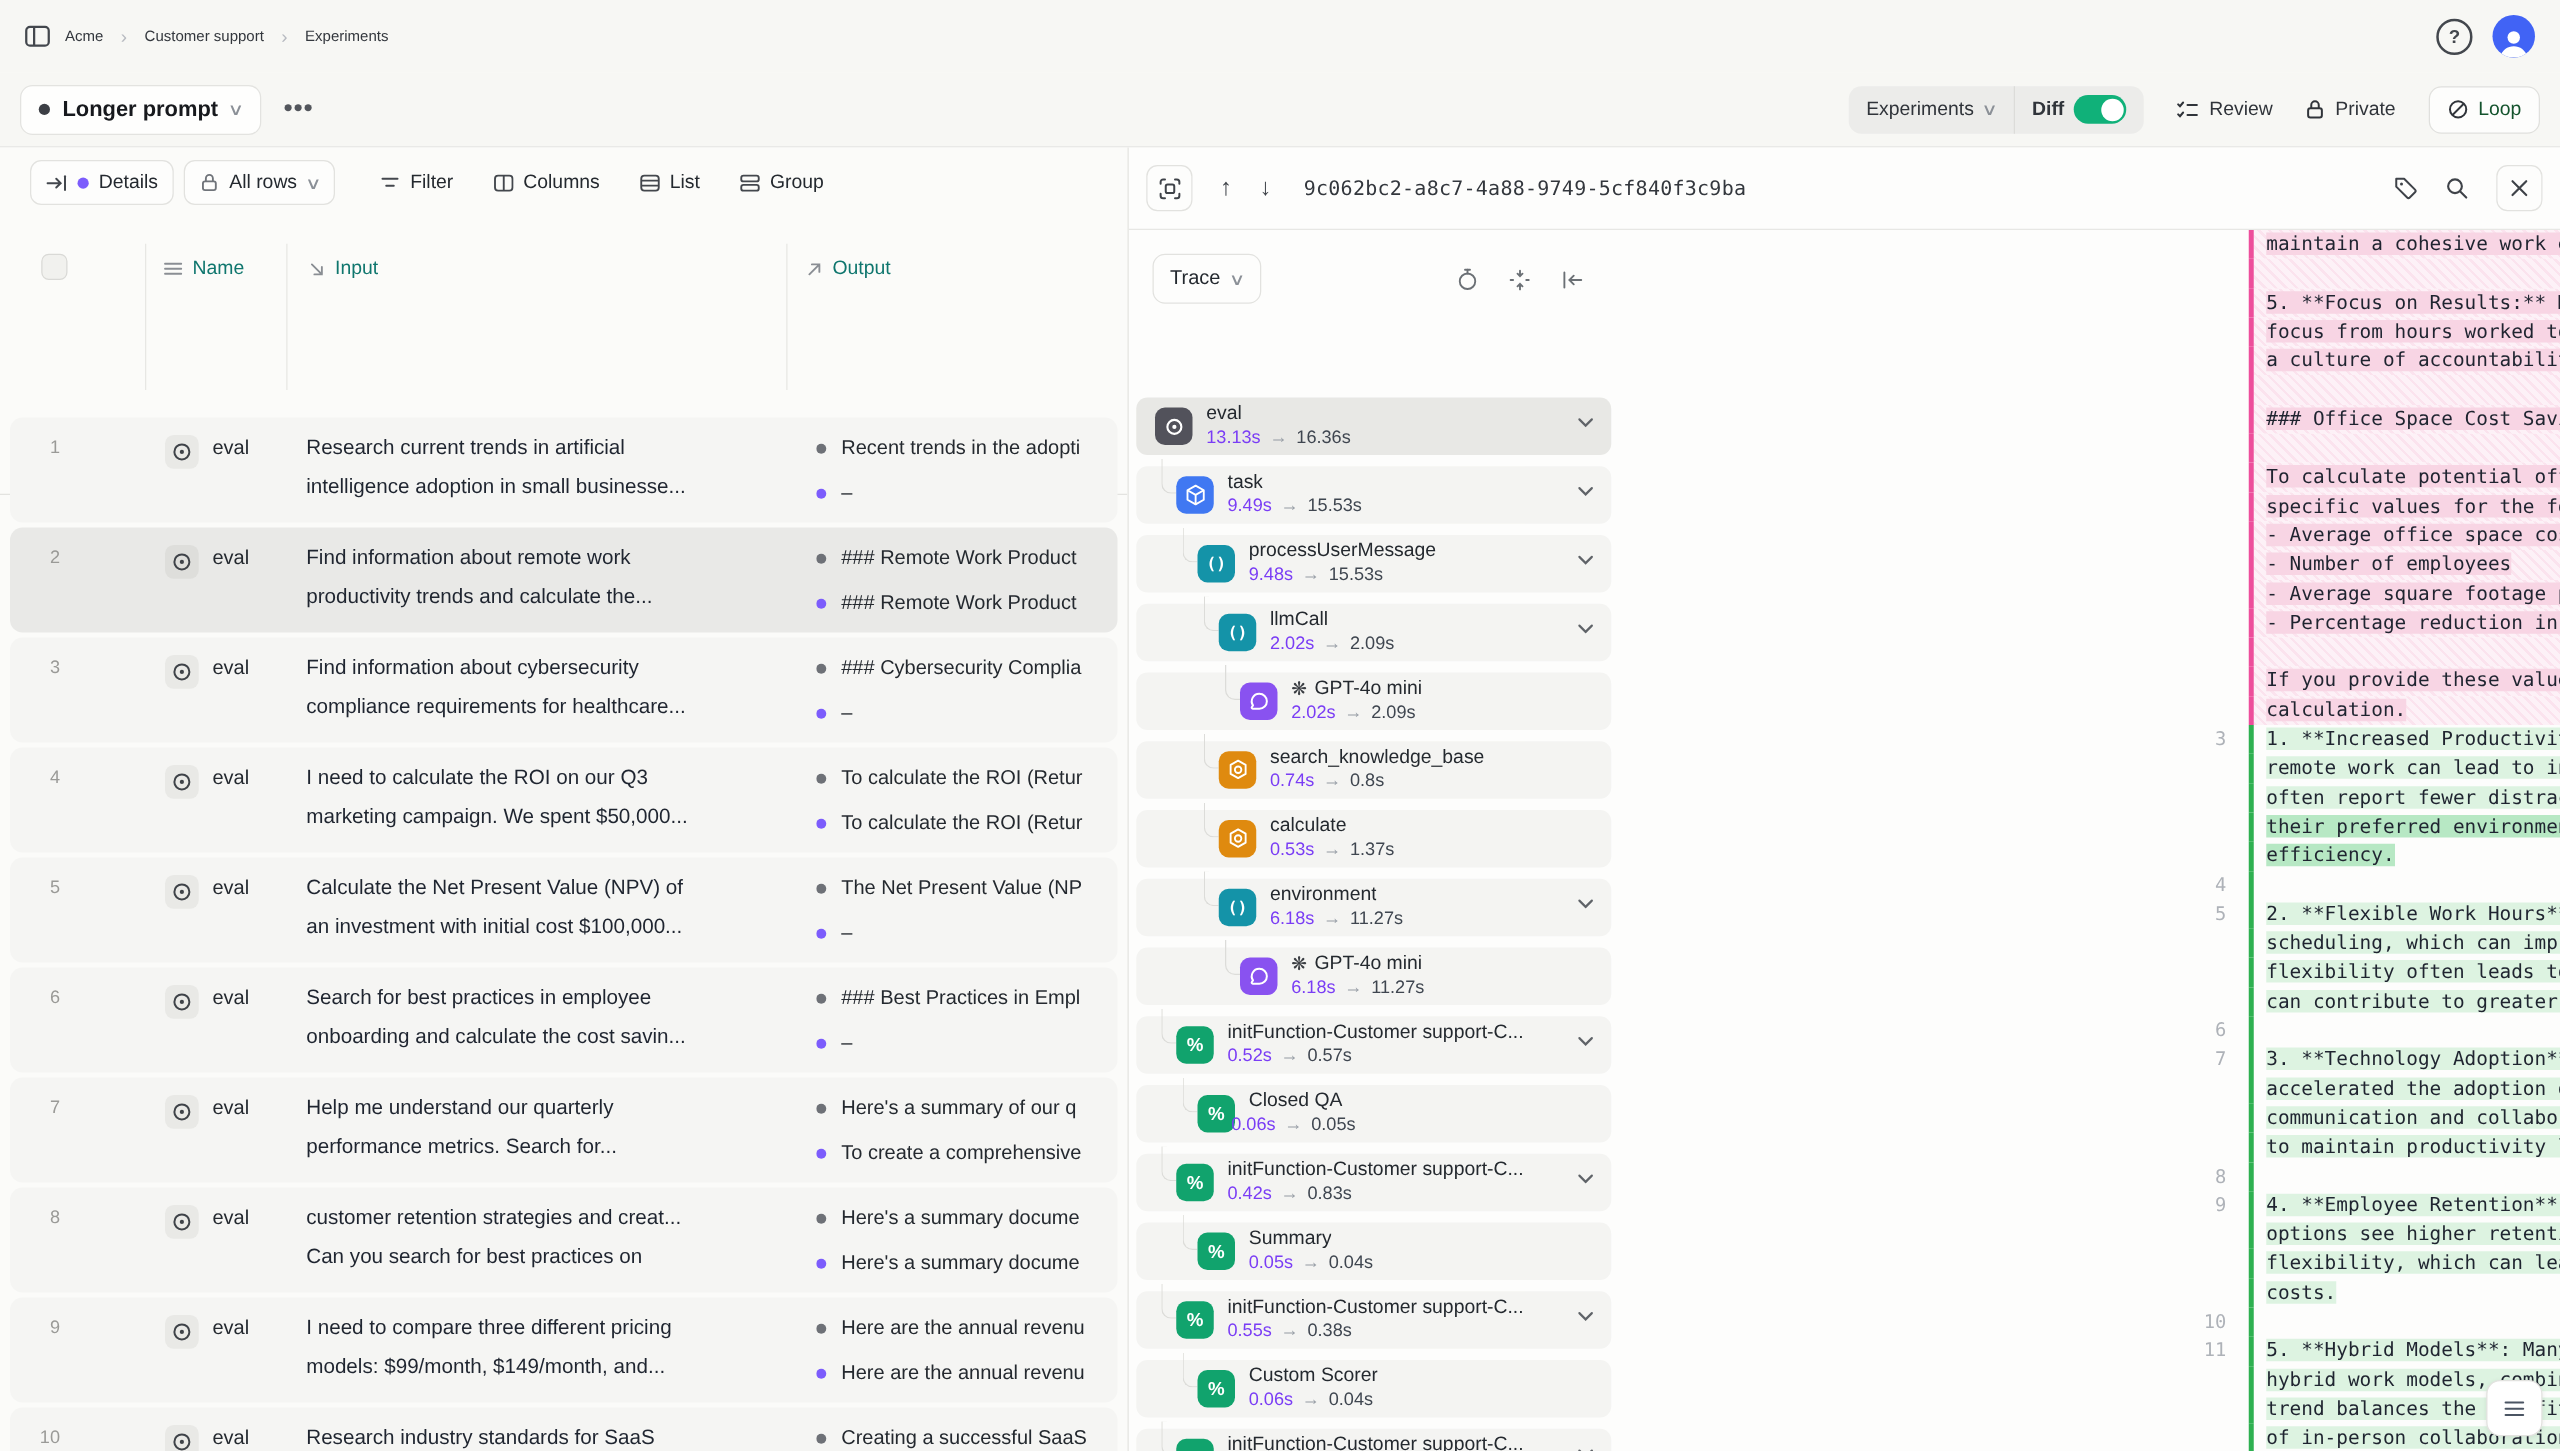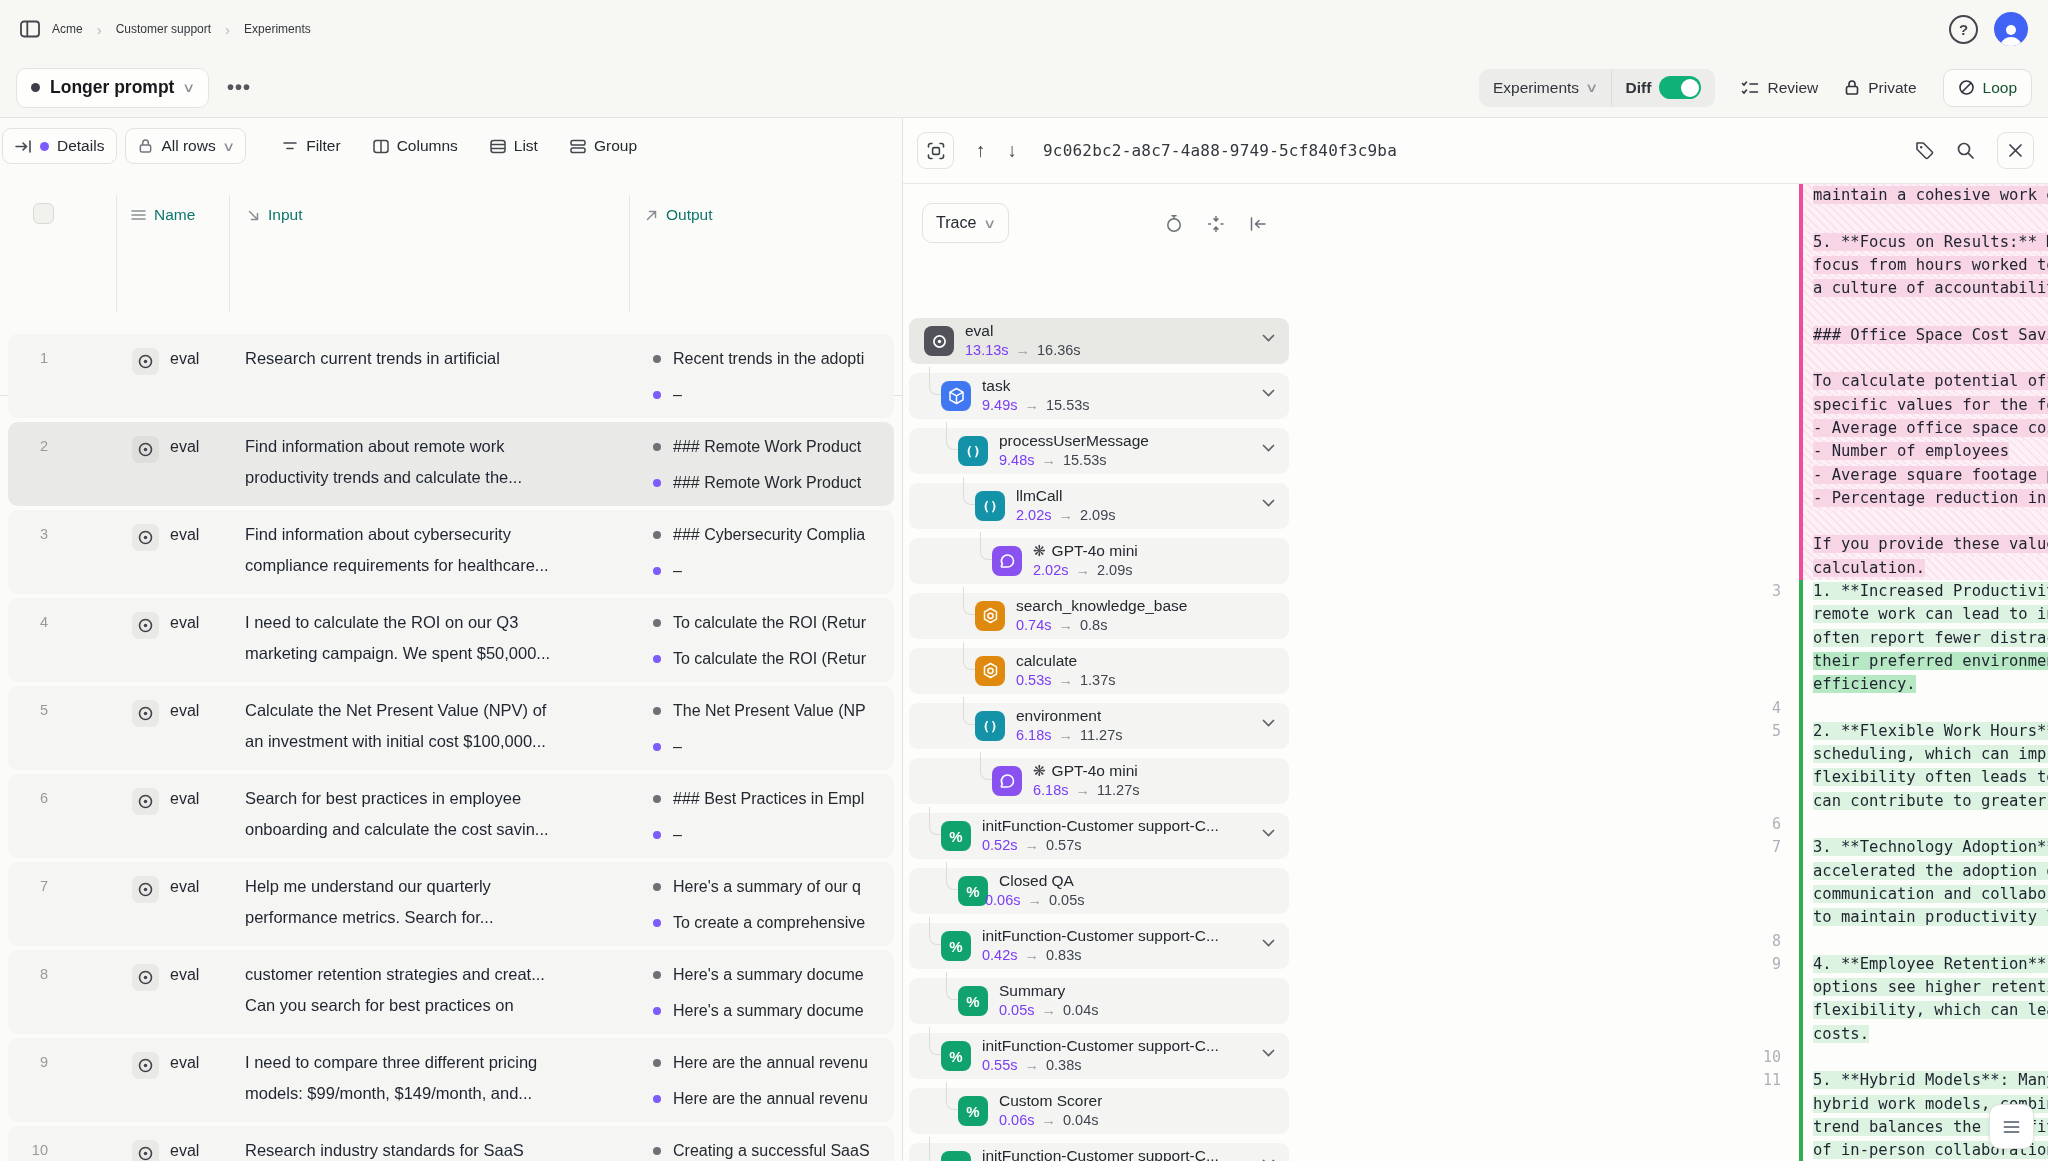--- a/index.html
+++ b/index.html
@@ -27,21 +27,21 @@
   .seg-group { height:38px; background:#ececea; border-radius:10px; display:flex; align-items:center; }
   .seg-item { display:flex; align-items:center; gap:8px; padding:0 14px; font-size:15.5px; color:#30343a; cursor:pointer; height:100%; }
   .seg-div { width:1px; height:100%; background:#dcdcd9; }
   .toggle { width:42px; height:23px; border-radius:12px; background:#10b179; position:relative; cursor:pointer; }
   .toggle .knob { position:absolute; right:2.5px; top:2.5px; width:18px; height:18px; border-radius:50%; background:#fff; }
   .ghost-btn { display:flex; align-items:center; gap:8px; font-size:15.5px; color:#30343a; cursor:pointer; background:none; border:none; }
   .loop-btn { height:38px; border:1px solid #e0e0dd; background:#fdfdfc; border-radius:10px; display:flex; align-items:center; gap:8px; padding:0 14px; font-size:15.5px; color:#14532d; cursor:pointer; }
 
   
   .table-panel { position:absolute; left:0; top:118px; width:902px; height:1043px; background:#fbfbf9; overflow:hidden; }
-  .toolbar { position:absolute; left:0; top:10px; width:100%; height:36px; display:flex; align-items:center; gap:8px; padding-left:2px; }
+  .toolbar { position:absolute; left:0; top:10px; width:100%; height:36px; display:flex; align-items:center; gap:8px; padding-left:24px; }
   .tb-btn { height:36px; display:flex; align-items:center; gap:8px; padding:0 12px; font-size:15.5px; color:#24292f; cursor:pointer; background:none; border:none; border-radius:9px; }
   .tb-btn.bordered { border:1px solid #e2e2df; background:#fdfdfc; }
   .details-dot { width:9px; height:9px; border-radius:50%; background:#7c5cfc; }
   .tb-gap { width:8px; }
 
   .thead { position:absolute; left:0; top:72px; width:100%; height:133px; }
   .thead .colline { position:absolute; top:5px; bottom:11px; width:1px; background:#e7e7e4; }
   .thead-bottom { position:absolute; left:0; top:205px; width:100%; height:1px; background:#e3e3e0; }
   .th-label { position:absolute; top:16px; display:flex; align-items:center; gap:8px; font-size:15.5px; color:#0f766e; }
   .checkbox { position:absolute; left:33px; top:13px; width:21px; height:21px; border-radius:6px; border:1px solid #d9d9d6; background:#f1f1ee; cursor:pointer; }
@@ -284,20 +284,21 @@
     <span class="rownum">1</span>
     <span class="eval-chip">
       <svg width="17" height="17" viewBox="0 0 17 17">
             <circle cx="8.5" cy="8.5" r="6" fill="none" stroke="#3f4349" stroke-width="1.6"></circle>
             <circle cx="8.5" cy="8.5" r="1.7" fill="#3f4349"></circle>
           </svg>
     </span>
     <span class="eval-name">eval</span>
     <div class="cell-input">
       <div>Research current trends in artificial</div>
+      <div>intelligence adoption in small businesse...</div>
     </div>
     <div class="cell-output">
       <div class="oline" style="top:14px;">
         <span class="odot gray"></span>
             <span class="otext">Recent trends in the adopti</span>
       </div>
       <div class="oline" style="top:50px;">
         <span class="odot purple"></span>
             <span class="otext">–</span>
       </div>

